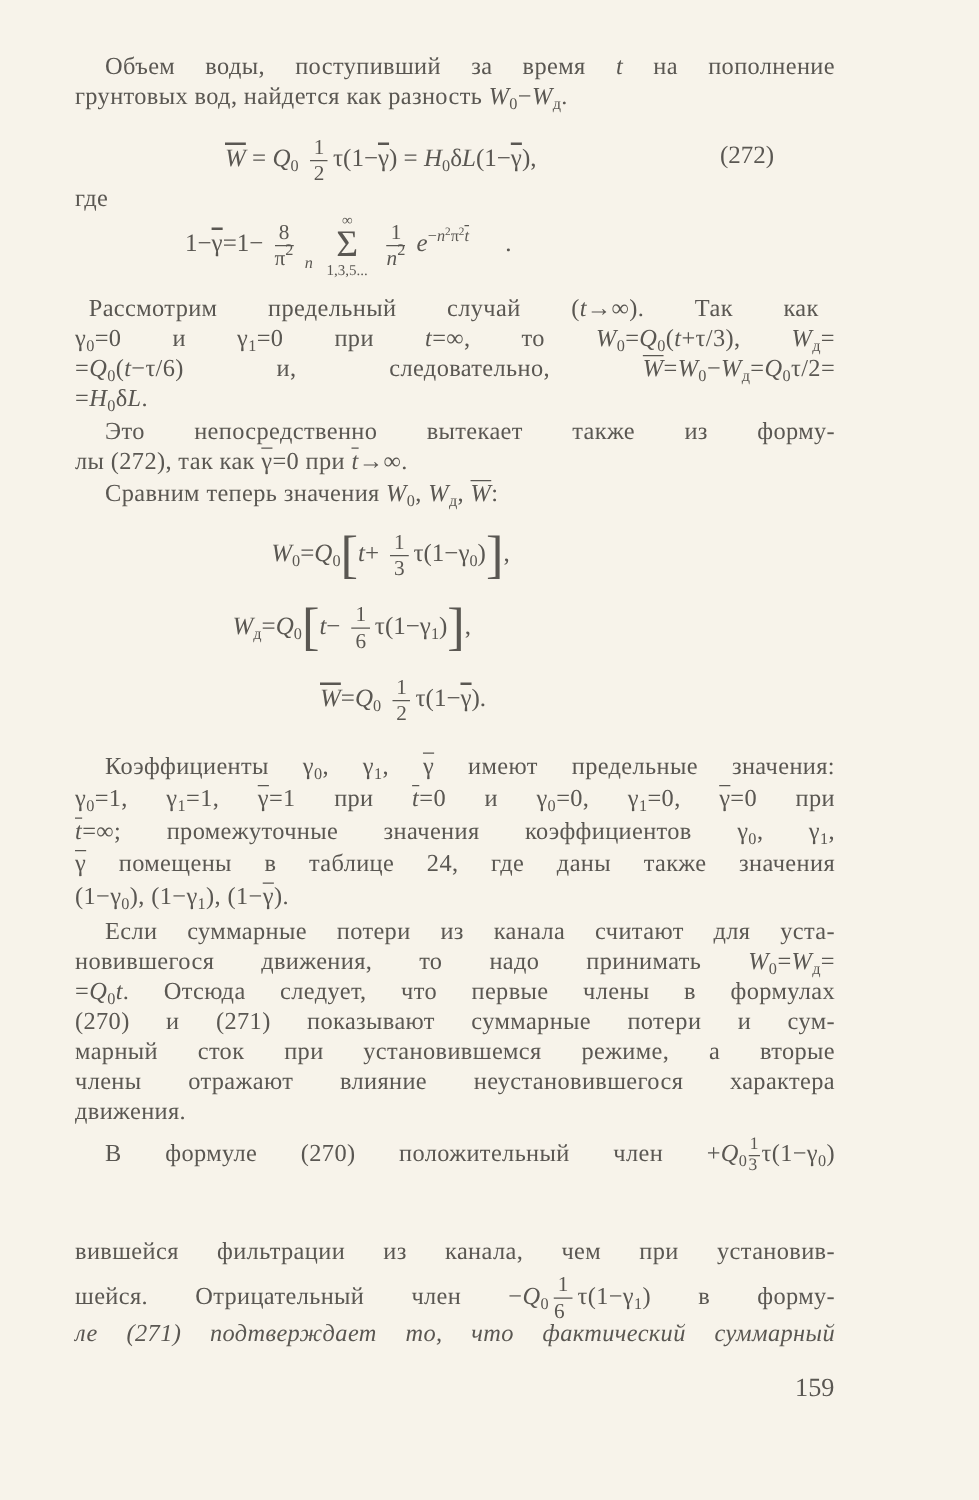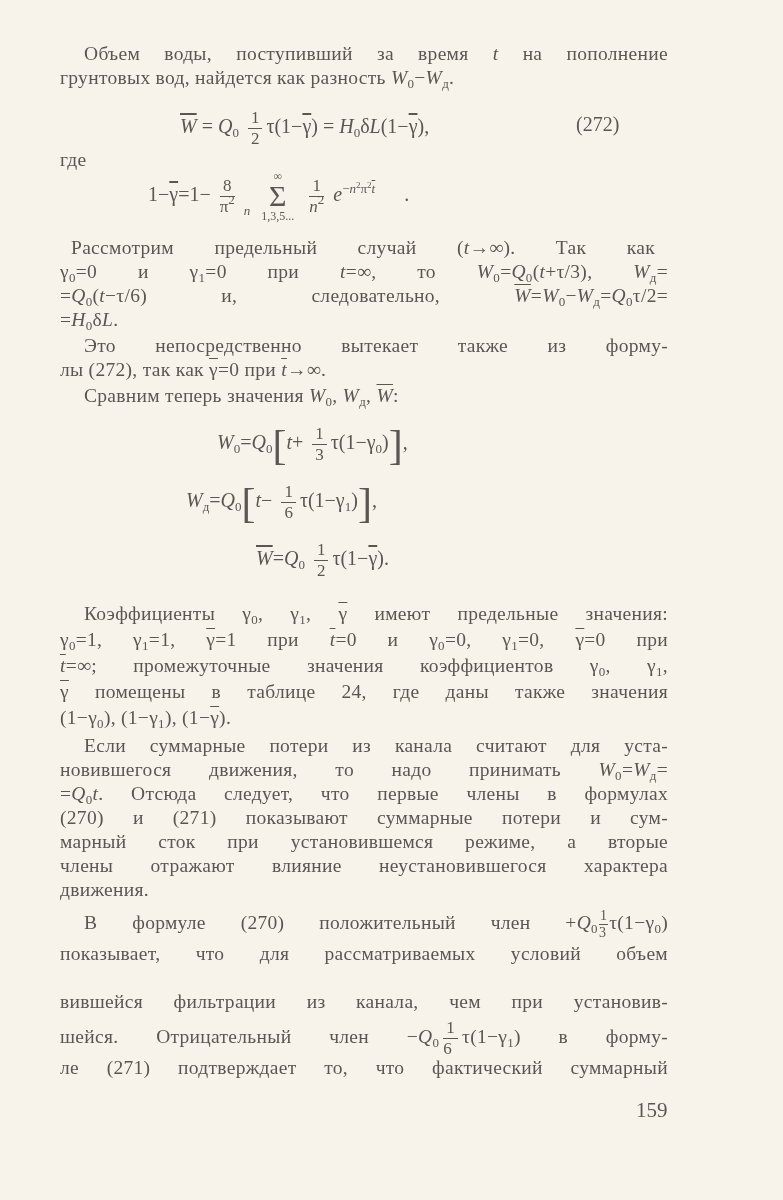--- a/index.html
+++ b/index.html
@@ -140,27 +140,24 @@
   <div class="line" style="top:854px;left:60px;width:608px;">
     члены отражают влияние неустановившегося характера
   </div>
   <div class="line noj" style="top:878px;left:60px;">
     движения.
   </div>
 
   <div class="line" style="top:908px;left:84px;width:584px;">
     В формуле (270) положительный член +<i>Q</i><sub>0</sub><span class="frac" style="font-size:14px;line-height:16px;margin:0 1px;"><span class="num" style="padding:0 1px;">1</span><span>3</span></span>τ(1−γ<sub>0</sub>)
   </div>
-  <div class="line" style="top:942px;left:60px;width:608px;">
-    показывает, что для рассматриваемых условий объем
-  </div>
   <div class="line" style="top:990px;left:60px;width:608px;">
     вившейся фильтрации из канала, чем при установив-
   </div>
   <div class="line" style="top:1018px;left:60px;width:608px;">
     шейся. Отрицательный член −<i>Q</i><sub>0</sub><span class="frac"><span class="num">1</span><span>6</span></span>τ(1−γ<sub>1</sub>) в форму-
   </div>
-  <div class="line" style="top:1056px;left:60px;width:608px;">
+  <div class="line" style="top:1056px;left:60px;width:608px;font-style:italic;">
     ле (271) подтверждает то, что фактический суммарный
   </div>
 
   <div class="pagenum">159</div>
 </div>
 
 </body></html>

